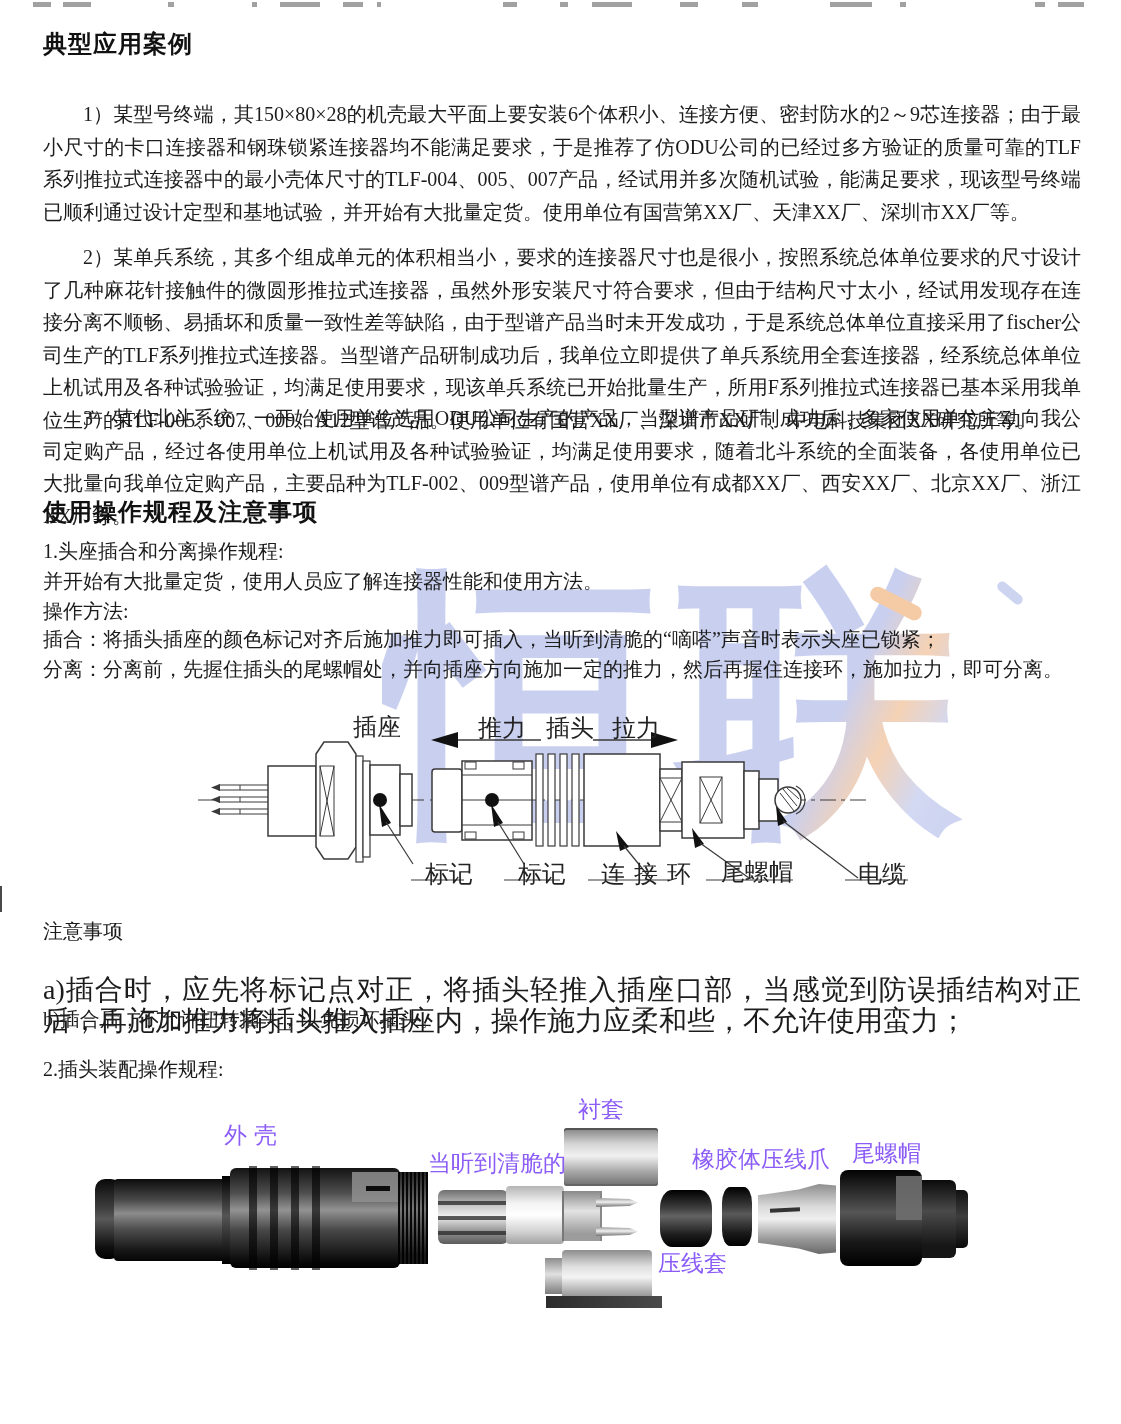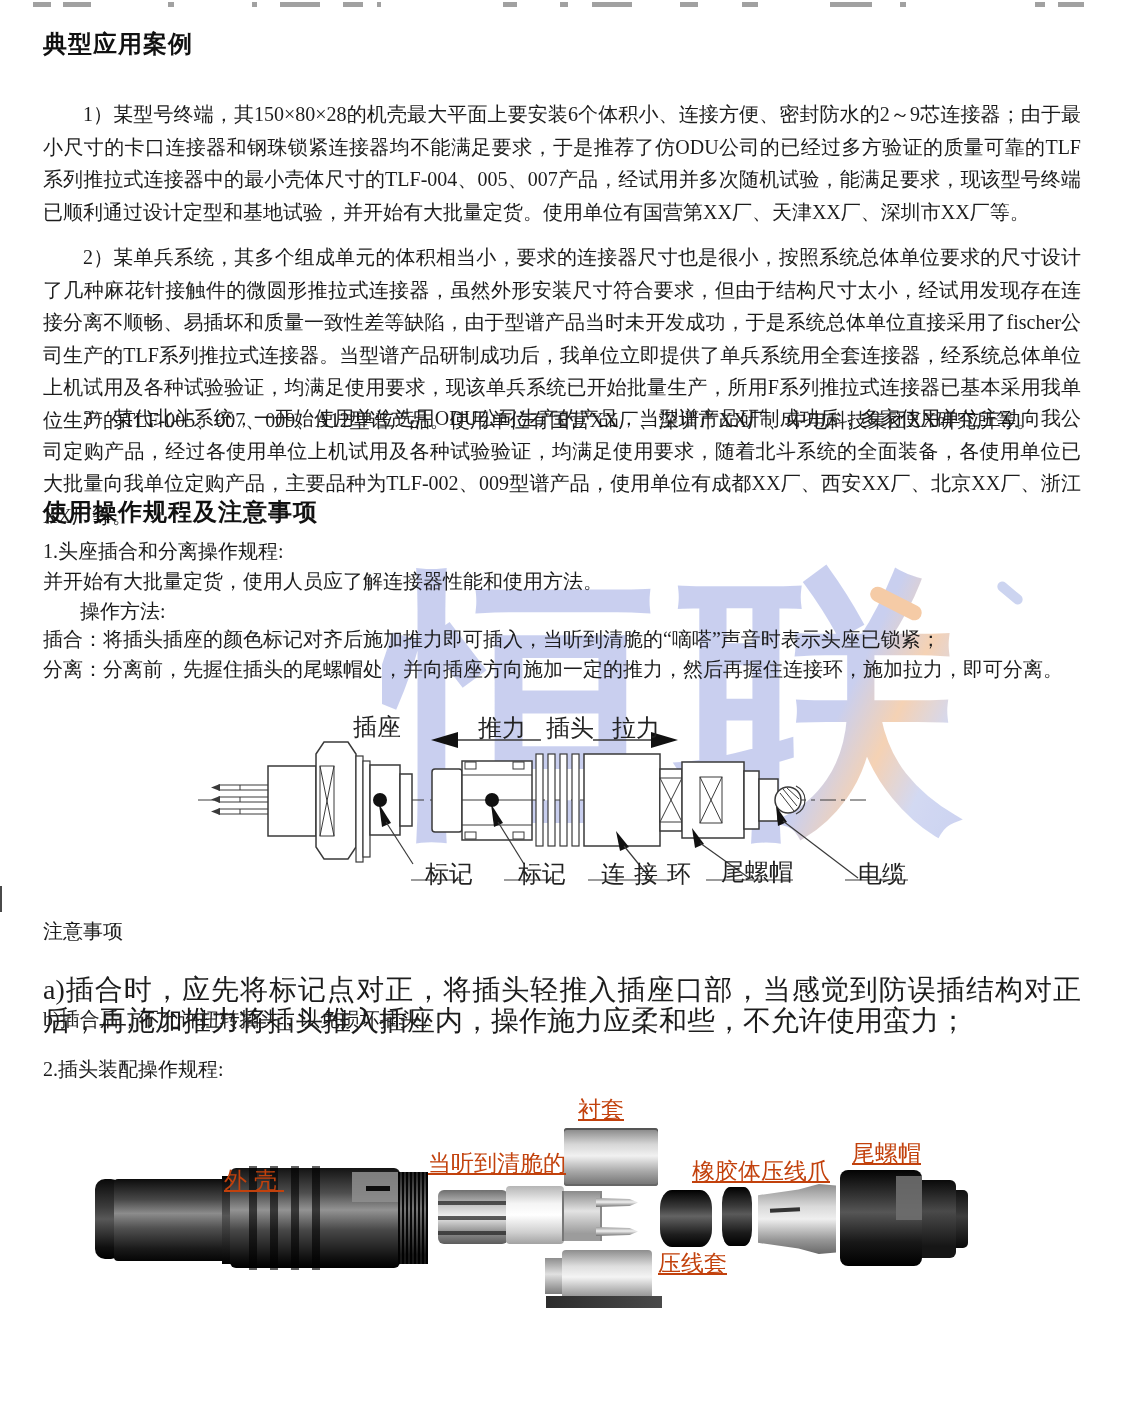--- a/index.html
+++ b/index.html
@@ -29,21 +29,21 @@
   
   .txt{position:absolute;z-index:2;}
   .h1{left:43px;top:28px;font-family:"Liberation Sans","DejaVu Sans",sans-serif;
       font-weight:bold;font-size:24px;color:#111;letter-spacing:1px;}
   .h2{left:43px;top:496px;font-family:"Liberation Sans","DejaVu Sans",sans-serif;
       font-weight:bold;font-size:24px;color:#111;letter-spacing:1px;}
   .para{left:43px;width:1038px;font-size:20px;line-height:32.5px;
         text-align:justify;text-indent:2em;}
   .p1{top:78px;} .p2{top:202px;margin-top:39px;} .p3{top:382px;}
   .line{left:43px;width:1040px;font-size:20px;line-height:30px;white-space:nowrap;}
-  .l1{top:536px;} .l2{top:566px;} .l3{top:596px;margin-left:37px;} .l4{top:624px;} .l5{top:654px;}
+  .l1{top:536px;} .l2{top:566px;} .l3{top:596px;} .l4{top:624px;} .l5{top:654px;}
   .n-title{top:916px;} 
   .n-a{left:43px;top:946px;width:1038px;font-size:28px;line-height:31px;text-align:justify;position:absolute;z-index:2;}
   .n-b{top:1004px;} .step2{top:1054px;}
   
   .frag{position:absolute;top:2px;height:5px;background:#8a8a8a;z-index:2;opacity:.8;}
   .edge-tick{position:absolute;left:0;top:886px;width:2px;height:26px;background:#4a4a4a;z-index:2;}
   
   .diagram{position:absolute;left:0;top:690px;width:1121px;height:232px;z-index:2;}
   .dlabel{position:absolute;z-index:3;font-size:24px;color:#222;white-space:nowrap;margin-left:12px;}
   .dl-socket{left:341px;top:711px;}
@@ -102,25 +102,25 @@
     clip-path:polygon(0 16%,52% 8%,78% 0,100% 2%,100% 98%,78% 100%,52% 92%,0 84%);
     background:linear-gradient(180deg,#8e8e8e,#d9d9d9 32%,#efefef 50%,#969696 80%,#6a6a6a);}
   .claw-slot{left:770px;top:118px;width:30px;height:4px;background:#333;transform:rotate(-3deg);}
   .nut-main{left:840px;top:80px;width:82px;height:96px;border-radius:8px;
     background:linear-gradient(180deg,#030303,#363636 28%,#565656 44%,#181818 75%,#000);}
   .nut-patch{left:896px;top:86px;width:26px;height:44px;background:#6e6e6e;opacity:.9;}
   .nut-step{left:922px;top:90px;width:34px;height:78px;border-radius:0 6px 6px 0;
     background:linear-gradient(180deg,#0a0a0a,#4a4a4a 40%,#161616 85%);}
   .nut-end{left:956px;top:100px;width:12px;height:58px;border-radius:0 5px 5px 0;
     background:linear-gradient(180deg,#111,#3d3d3d 45%,#0a0a0a);}
-  .plabel{position:absolute;z-index:3;font-size:23px;color:#c2410c;white-space:nowrap;text-decoration:underline;}
-  .pl-shell{left:224px;top:1120px;letter-spacing:7px;margin-top:45px;}
+  .plabel{position:absolute;z-index:3;font-size:23px;color:#8b5cf6;white-space:nowrap;}
+  .pl-shell{left:224px;top:1120px;letter-spacing:7px;}
   .pl-insulator{left:428px;top:1148px;}
   .pl-bushing{left:578px;top:1094px;}
-  .pl-claw{left:692px;top:1144px;margin-top:12px;}
+  .pl-claw{left:692px;top:1144px;}
   .pl-tailnut{left:852px;top:1138px;}
   .pl-crimp{left:658px;top:1248px;}
 </style>
 </head>
 <body>
 
 <div id="page">
 
   <span class="frag" style="left:33px;width:18px"></span>
   <span class="frag" style="left:63px;width:28px"></span>

